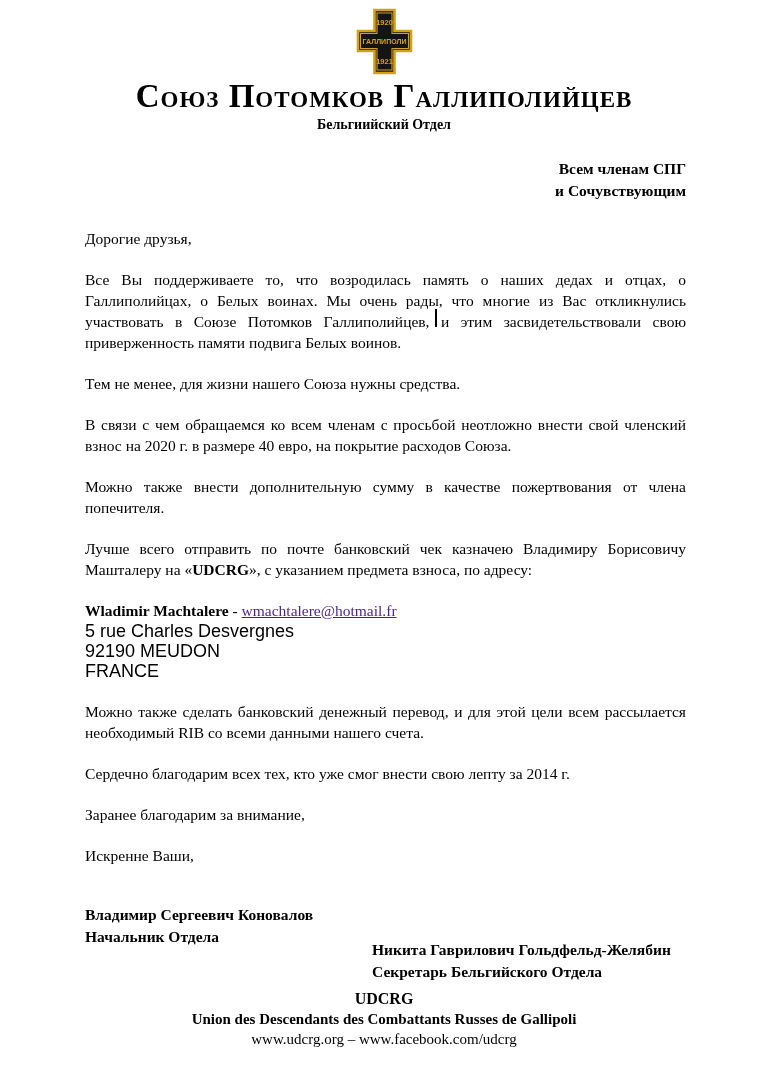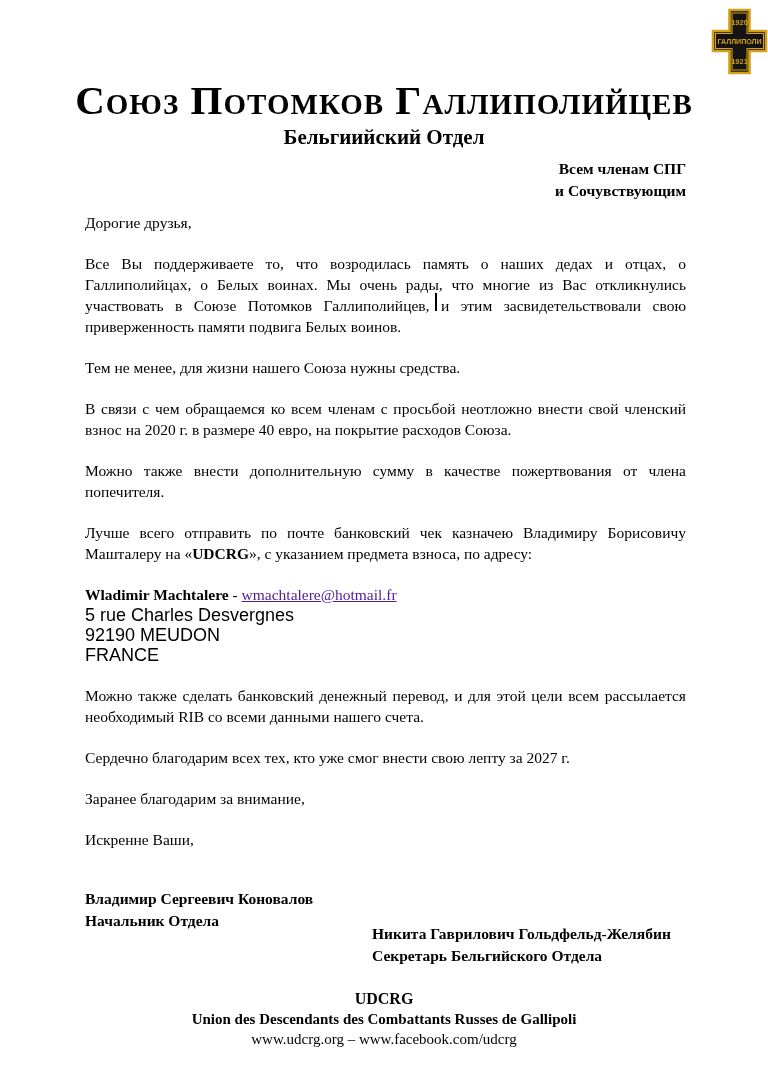--- a/index.html
+++ b/index.html
@@ -12,44 +12,44 @@
     overflow: hidden;
   }
   .page {
     position: absolute;
     left: 0; top: 0;
     width: 768px; height: 1081px;
     background: #ffffff;
   }
   
   .header { text-align: center; padding-top: 8px; }
-  .logo-wrap { display: flex; justify-content: flex-end; margin-bottom: 4px; }
+  .logo-wrap { display: flex; justify-content: center; margin-bottom: 4px; }
   .doc-title {
-    font-size: 41px;
+    font-size: 33px;
     font-weight: bold;
     font-variant: small-caps;
     letter-spacing: 1px;
     line-height: 1.05;
   }
   .doc-subtitle {
-    font-size: 21px;
+    font-size: 14px;
     font-weight: bold;
     margin-top: 3px;
   }
   
   .content {
     position: absolute;
     left: 85px;
     top: 158px;
     width: 601px;
     font-size: 15.5px;
     line-height: 21px;
   }
   .dateline { text-align: right; margin-bottom: 20px; }
-  .addressee { text-align: right; font-weight: bold; line-height: 22px; margin-bottom: 10px; }
+  .addressee { text-align: right; font-weight: bold; line-height: 22px; margin-bottom: 26px; }
   .para { text-align: justify; margin-bottom: 20px; position: relative; }
   .para.last { margin-bottom: 0; }
   .contact-block { margin-bottom: 20px; }
   .contact-name { font-weight: bold; }
   .email-link { color: #4c1d95; text-decoration: underline; cursor: pointer; }
   .addr-line { font-family: Liberation Sans, sans-serif; font-size: 18px; line-height: 20px; }
   .bold { font-weight: bold; }
   
   .caret {
     position: absolute;
@@ -119,21 +119,21 @@
 
     <div class="contact-block">
       <div><span class="contact-name">Wladimir Machtalere</span><span> - </span><a class="email-link">wmachtalere@hotmail.fr</a></div>
       <div class="addr-line">5 rue Charles Desvergnes</div>
       <div class="addr-line">92190 MEUDON</div>
       <div class="addr-line">FRANCE</div>
     </div>
 
     <div class="para">Можно также сделать банковский денежный перевод, и для этой цели всем рассылается необходимый RIB со всеми данными нашего счета.</div>
 
-    <div class="para">Сердечно благодарим всех тех, кто уже смог внести свою лепту за 2027 г.</div>
+    <div class="para">Сердечно благодарим всех тех, кто уже смог внести свою лепту за 2014 г.</div>
 
     <div class="para">Заранее благодарим за внимание,</div>
 
     <div class="para last">Искренне Ваши,</div>
 
     <div class="signatures">
       <div class="sig-col-left">
         <div>Владимир Сергеевич Коновалов</div>
         <div>Начальник Отдела</div>
       </div>

